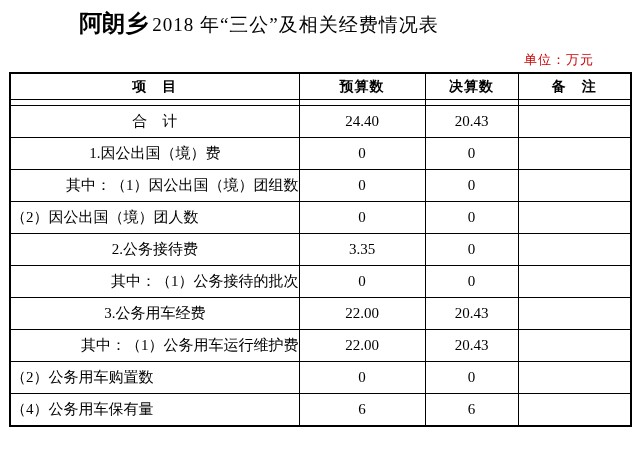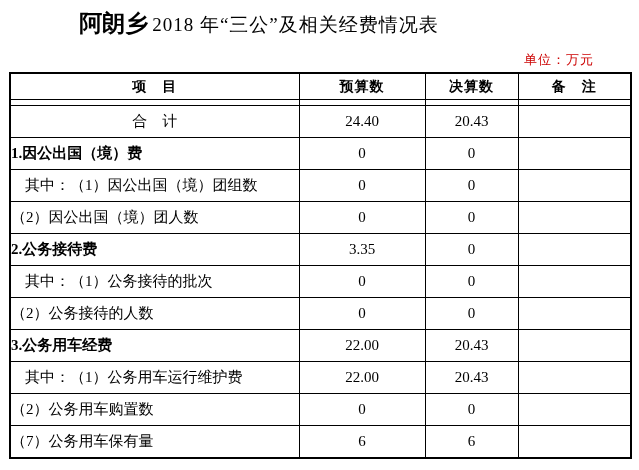--- a/index.html
+++ b/index.html
@@ -44,22 +44,22 @@
     text-align:center;
     vertical-align:middle;
     overflow:hidden;
     white-space:nowrap;
   }
   .doc-table th { height:25px; font-weight:bold; font-size:14px; letter-spacing:1px;margin-left:33px; }
   .spacer-row td { height:5px; line-height:5px; font-size:2px; }
   .data-row td { height:31px; }
   .c-item { font-size:14px; }
   .row-total .c-item { text-align:center; }
-  .row-cat  .c-item { text-align:left; font-weight:bold; }
-  .row-subfirst .c-item { text-align:left; padding-left:14px; }
+  .row-cat  .c-item { text-align:center; font-weight:normal; }
+  .row-subfirst .c-item { text-align:right; padding-left:14px; }
   .row-sub      .c-item { text-align:left; }
 </style>
 </head>
 <body>
 
 <div class="page">
 
   <div class="title">
     <span class="org">阿朗乡</span><span>2018 年“三公”及相关经费情况表</span>
   </div>
@@ -117,45 +117,39 @@
         <td>3.35</td>
         <td>0</td>
         <td></td>
       </tr>
       <tr class="data-row row-subfirst">
         <td class="c-item">其中：（1）公务接待的批次</td>
         <td>0</td>
         <td>0</td>
         <td></td>
       </tr>
-      <tr class="data-row row-sub">
-        <td class="c-item">（2）公务接待的人数</td>
-        <td>0</td>
-        <td>0</td>
-        <td></td>
-      </tr>
       <tr class="data-row row-cat">
         <td class="c-item">3.公务用车经费</td>
         <td>22.00</td>
         <td>20.43</td>
         <td></td>
       </tr>
       <tr class="data-row row-subfirst">
         <td class="c-item">其中：（1）公务用车运行维护费</td>
         <td>22.00</td>
         <td>20.43</td>
         <td></td>
       </tr>
       <tr class="data-row row-sub">
         <td class="c-item">（2）公务用车购置数</td>
         <td>0</td>
         <td>0</td>
         <td></td>
       </tr>
       <tr class="data-row row-sub">
-        <td class="c-item">（7）公务用车保有量</td>
+        <td class="c-item">（4）公务用车保有量</td>
         <td>6</td>
         <td>6</td>
         <td></td>
       </tr>
     </tbody>
   </table>
 </div>
 
 </body></html>

